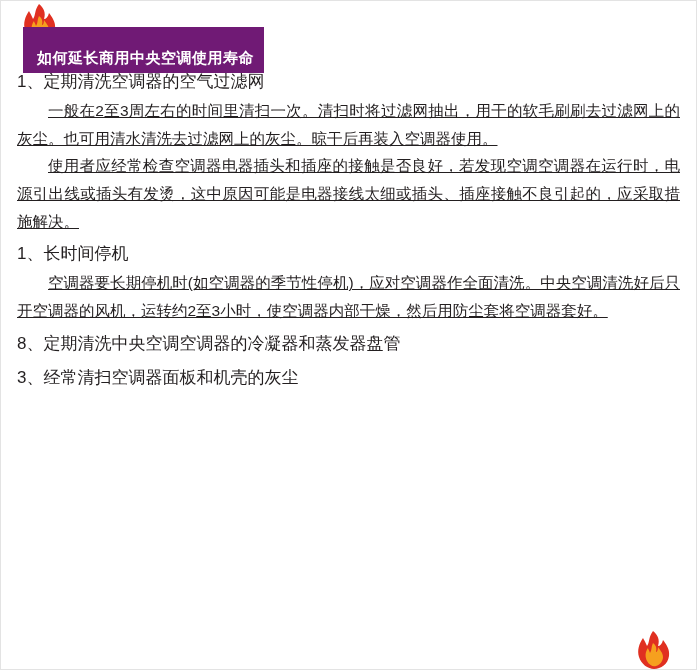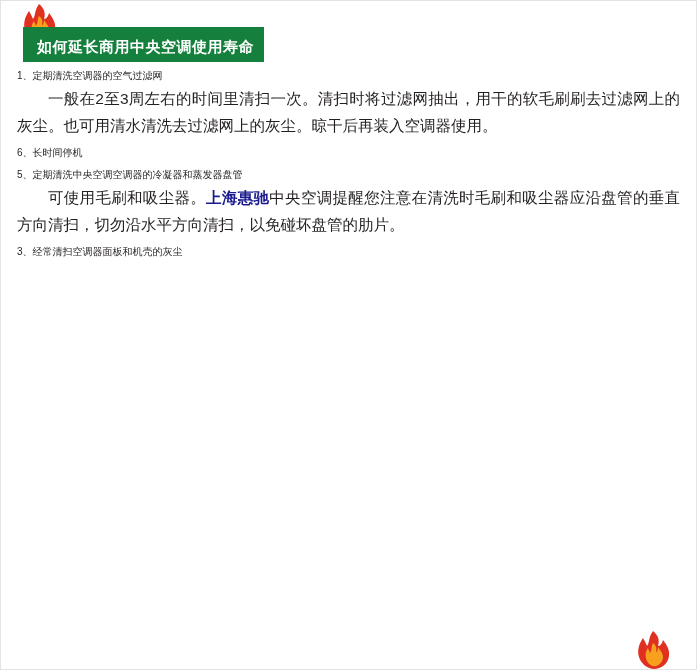--- a/index.html
+++ b/index.html
@@ -35,25 +35,25 @@
     width: 42px;
     height: 42px;
   }
   .banner {
     position: absolute;
     left: 22px;
     top: 26px;
     height: 30px;
     display: flex;
     align-items: center;
-    background: #15803d;
+    background: #701a75;
     color: #ffffff;
     font-size: 15px;
     font-weight: bold;
-    padding: 5px 10px 0 14px;
+    padding: 16px 10px 0 14px;
     letter-spacing: 0.5px;
     white-space: nowrap;
   }
   .banner-wrap {
     position: absolute;
     left: 0;
     top: 0;
     height: 58px;
     width: 100%;
   }
@@ -61,31 +61,32 @@
   
   .content {
     padding: 4px 16px 0 16px;
     color: #231f20;
     font-size: 15.5px;
     line-height: 1.78;
   }
   .sec-title {
     margin: 0;
     padding: 4px 0 0 0;
-    font-size: 10px;
+    font-size: 17px;
     line-height: 1.78;
     white-space: nowrap;
   }
   .sec-body {
     margin: 0;
     padding: 0;
     text-indent: 2em;
     font-size: 15.5px;
     line-height: 1.78;
     text-align: justify;
+    text-decoration: underline;
   }
   .brand {
     font-weight: bold;
     color: #1b1b8f;
   }
 
   
   .footer-flame {
     position: absolute;
     right: 20px;
@@ -111,25 +112,26 @@
         <span>如何延长商用中央空调使用寿命</span>
       </div>
     </div>
   </div>
 
   <div class="content">
 
     <p class="sec-title">1、定期清洗空调器的空气过滤网</p>
     <p class="sec-body">一般在2至3周左右的时间里清扫一次。清扫时将过滤网抽出，用干的软毛刷刷去过滤网上的灰尘。也可用清水清洗去过滤网上的灰尘。晾干后再装入空调器使用。</p>
 
+    <p class="sec-body">使用者应经常检查空调器电器插头和插座的接触是否良好，若发现空调空调器在运行时，电源引出线或插头有发烫，这中原因可能是电器接线太细或插头、插座接触不良引起的，应采取措施解决。</p>
 
-    <p class="sec-title">6、长时间停机</p>
+    <p class="sec-title">1、长时间停机</p>
+    <p class="sec-body">空调器要长期停机时(如空调器的季节性停机)，应对空调器作全面清洗。中央空调清洗好后只开空调器的风机，运转约2至3小时，使空调器内部干燥，然后用防尘套将空调器套好。</p>
 
-    <p class="sec-title">5、定期清洗中央空调空调器的冷凝器和蒸发器盘管</p>
-    <p class="sec-body"><span>可使用毛刷和吸尘器。</span><span class="brand">上海惠驰</span><span>中央空调提醒您注意在清洗时毛刷和吸尘器应沿盘管的垂直方向清扫，切勿沿水平方向清扫，以免碰坏盘管的肋片。</span></p>
+    <p class="sec-title">8、定期清洗中央空调空调器的冷凝器和蒸发器盘管</p>
 
     <p class="sec-title">3、经常清扫空调器面板和机壳的灰尘</p>
 
   </div>
 
   <div class="footer-flame">
     <svg viewBox="0 0 46 40" width="46" height="40" aria-hidden="true">
       <path d="M23 2 C18 9 20 13 17 17 C15 12 14 11 13 9 C9 15 7 21 9 28 C11 35 18 40 24 40 C31 40 38 35 39 27 C40 20 36 15 33 11 C32 15 30 17 28 17 C30 11 28 6 23 2 Z" fill="#e03021"></path>
       <path d="M23 14 C21 18 22 21 20 24 C19 21 18 20 18 19 C15 23 15 28 17 32 C19 36 23 38 26 37 C30 36 33 32 33 28 C33 24 30 21 28 18 C28 21 27 23 26 23 C27 19 26 16 23 14 Z" fill="#f6a01e"></path>
     </svg>

